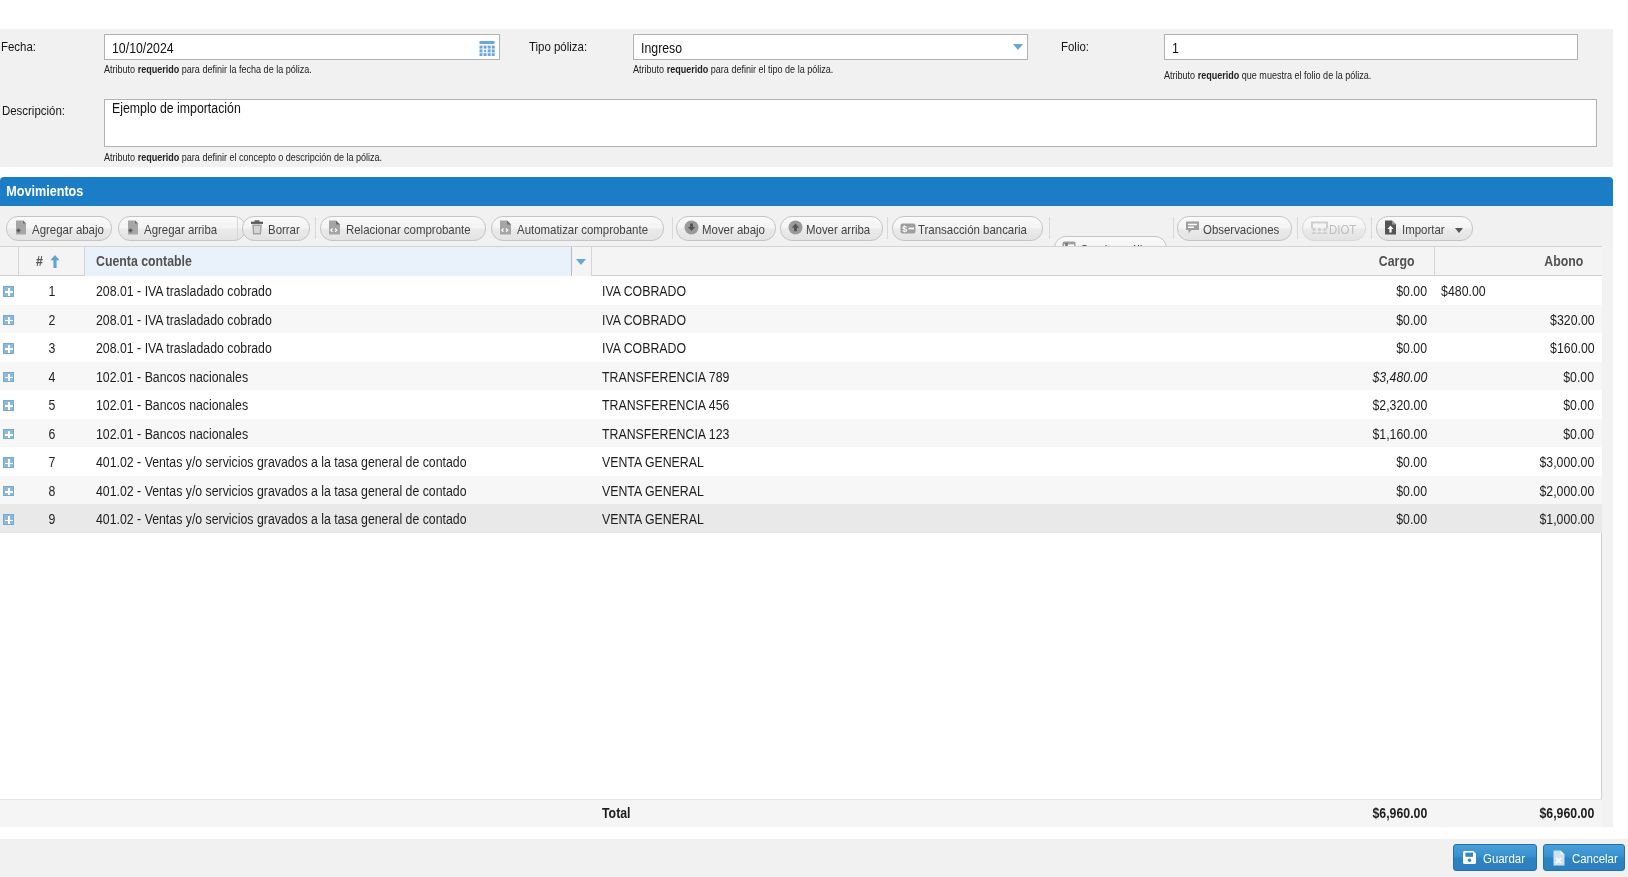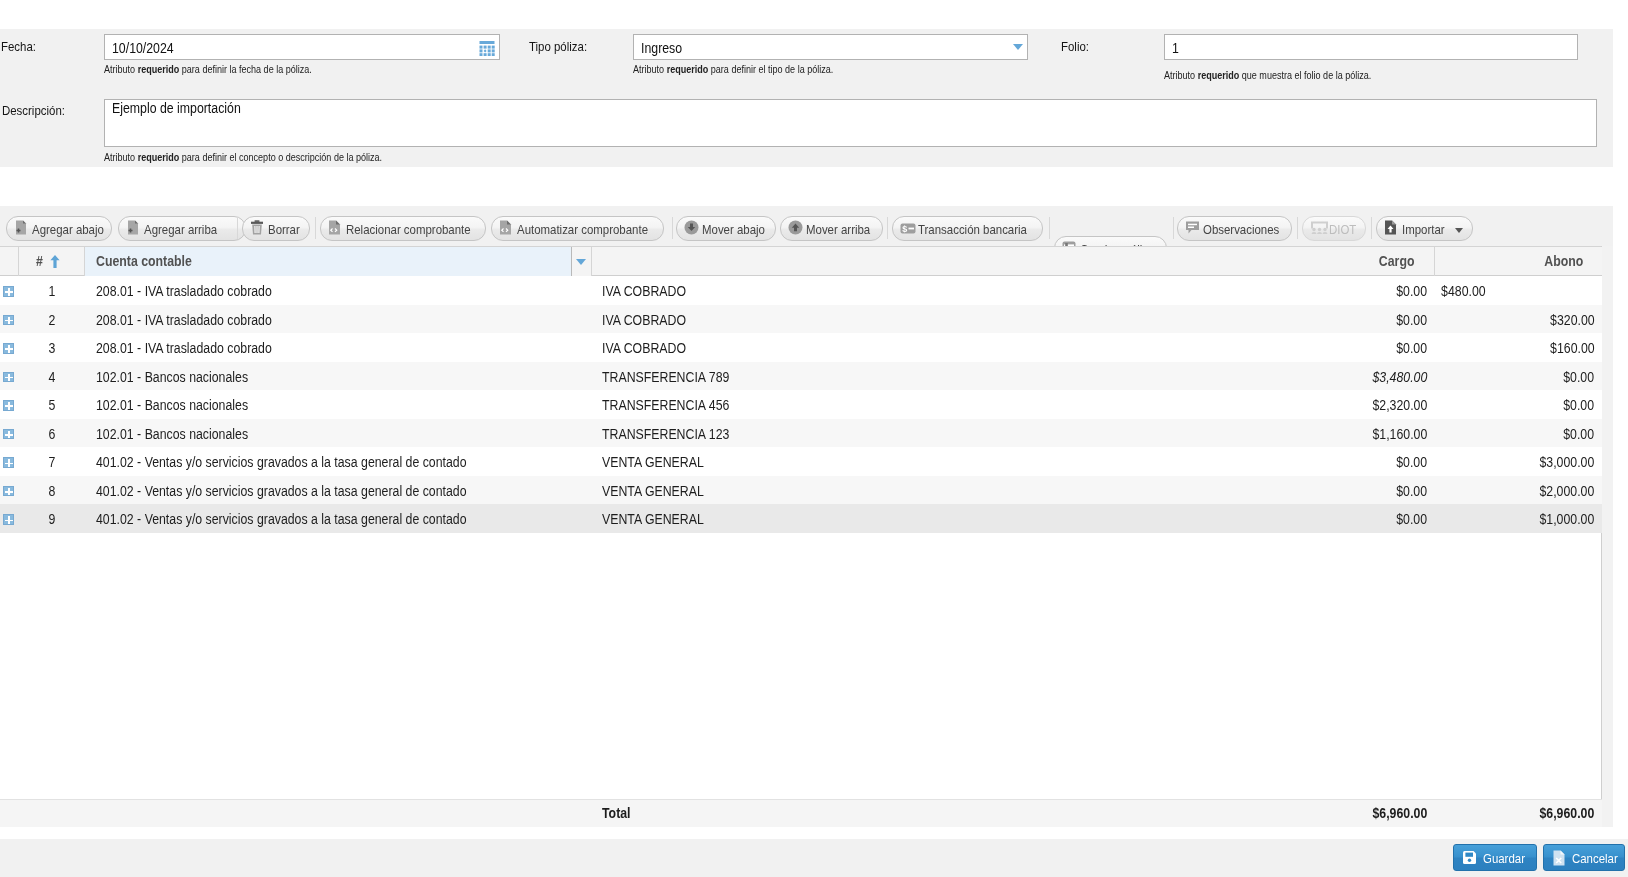--- a/index.html
+++ b/index.html
@@ -63,20 +63,21 @@
   <div class="abs lbl" style="left:1061px;top:39px;"><span class="tx">Folio:</span></div>
   <div class="abs field" style="left:1164px;top:34px;width:414px;height:26px;"></div>
   <div class="abs ftext" style="left:1172px;top:40px;"><span class="tx">1</span></div>
   <div class="abs helper" style="left:1164px;top:63px;margin-top:6px;"><span class="tx">Atributo <b>requerido</b> que muestra el folio de la póliza.</span></div>
 
   <div class="abs lbl" style="left:2px;top:103px;"><span class="tx">Descripción:</span></div>
   <div class="abs field" style="left:104px;top:99px;width:1493px;height:48px;"></div>
   <div class="abs ftext" style="left:112px;top:100px;"><span class="tx">Ejemplo de importación</span></div>
   <div class="abs helper" style="left:104px;top:151px;"><span class="tx">Atributo <b>requerido</b> para definir el concepto o descripción de la póliza.</span></div>
 
+  <div class="abs hdrbar" style="left:0;top:176.5px;width:1613px;height:29.5px;"><span style="line-height:29.5px;">Movimientos</span></div>
   <div class="abs" style="left:0;top:206px;width:1613px;height:40px;background:#f1f1f1;"></div>
 
   <div id="toolbar">
       <div class="tbtn" style="left:6px;width:106px;">
         <span class="cap" style="left:7px;"><svg width="14" height="16" viewBox="0 0 14 16">
             <path d="M2 1 L9 1 L12 4 L12 15 L2 15 Z" fill="#a6a6a6"></path>
             <path d="M9 1 L9 4 L12 4 Z" fill="#6e6e6e"></path>
             <path d="M4.5 9 L4.5 13 M2.5 11 L6.5 11" stroke="#555" stroke-width="1.6"></path>
           </svg></span>
         <span class="cap tx" style="left:25px;transform:translateY(-50%) scaleX(0.88);transform-origin:0 50%;">Agregar abajo</span>

